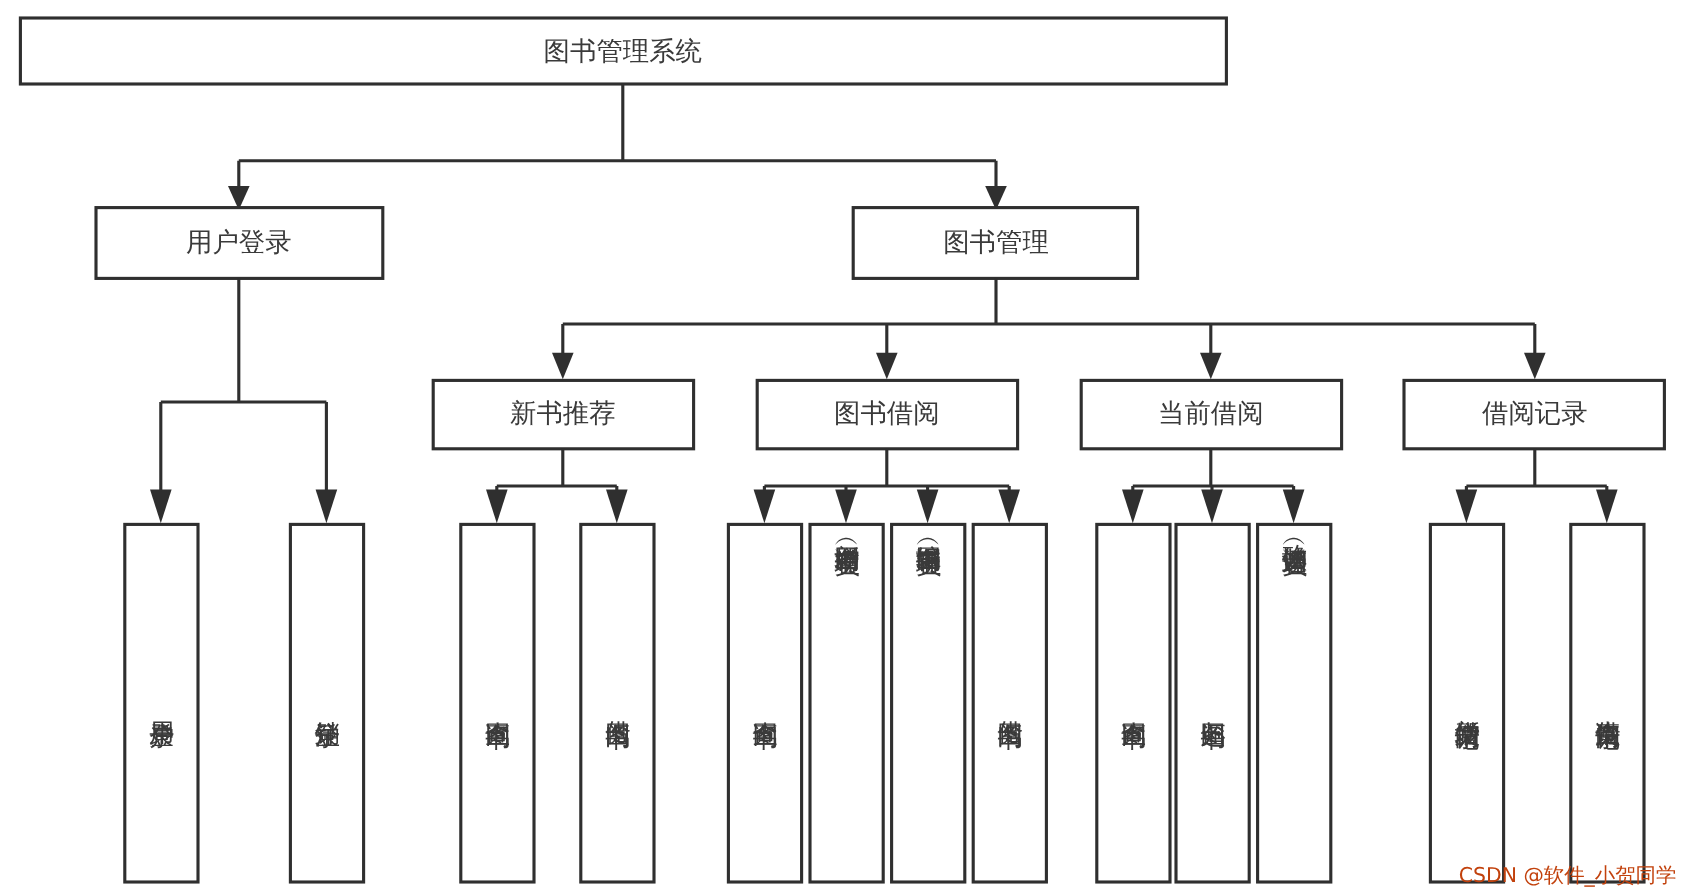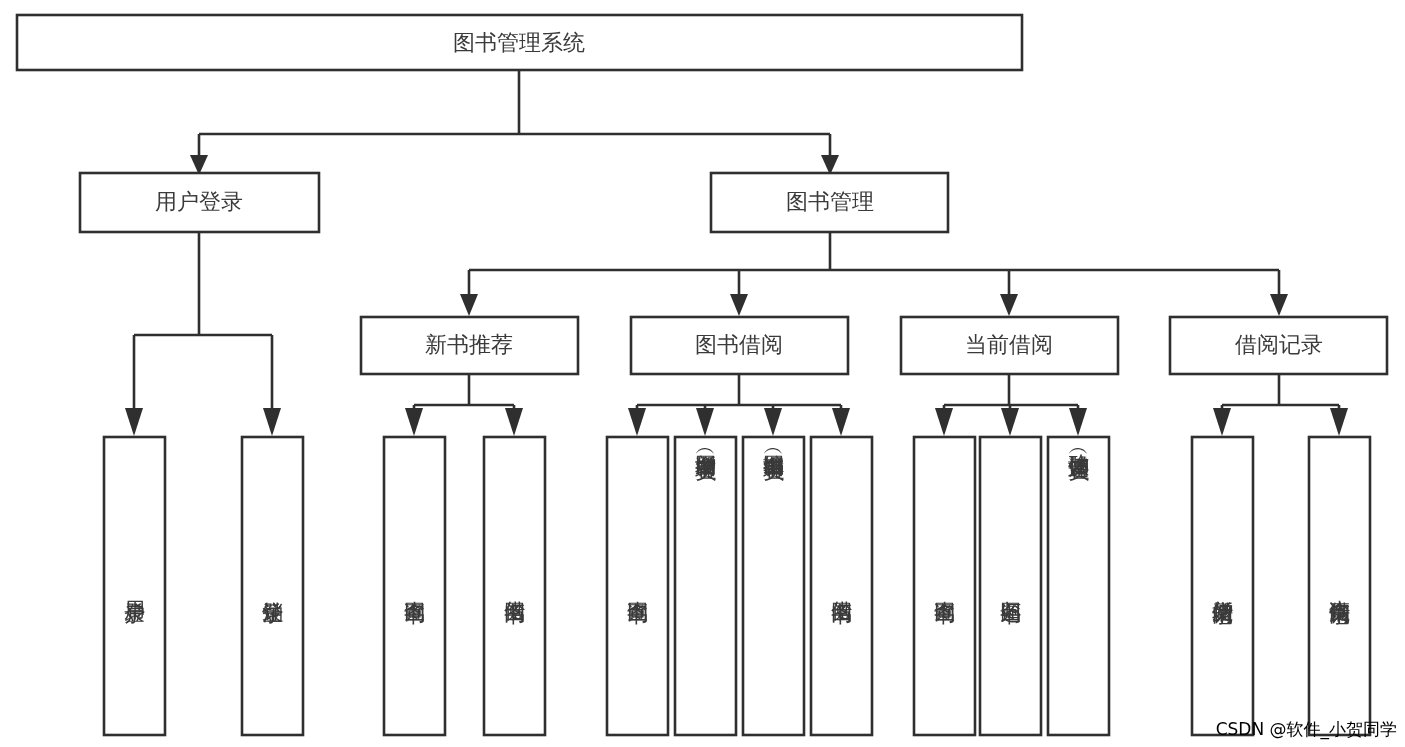--- a/index.html
+++ b/index.html
@@ -65,21 +65,21 @@
     font-size: 21px;
     line-height: 1.08;
     color: #3a3a3a;
     letter-spacing: 1px;
     white-space: nowrap;
   }
   .watermark {
     position: absolute;
     right: 8px;
     bottom: 6px;
-    color: #000000;
+    color: #c2410c;
     font-size: 17px;
     font-family: "DejaVu Sans", "Liberation Sans", sans-serif;
     white-space: nowrap;
     pointer-events: none;
   }
 </style>
 </head>
 <body>
 
 <div id="diagram-root">

